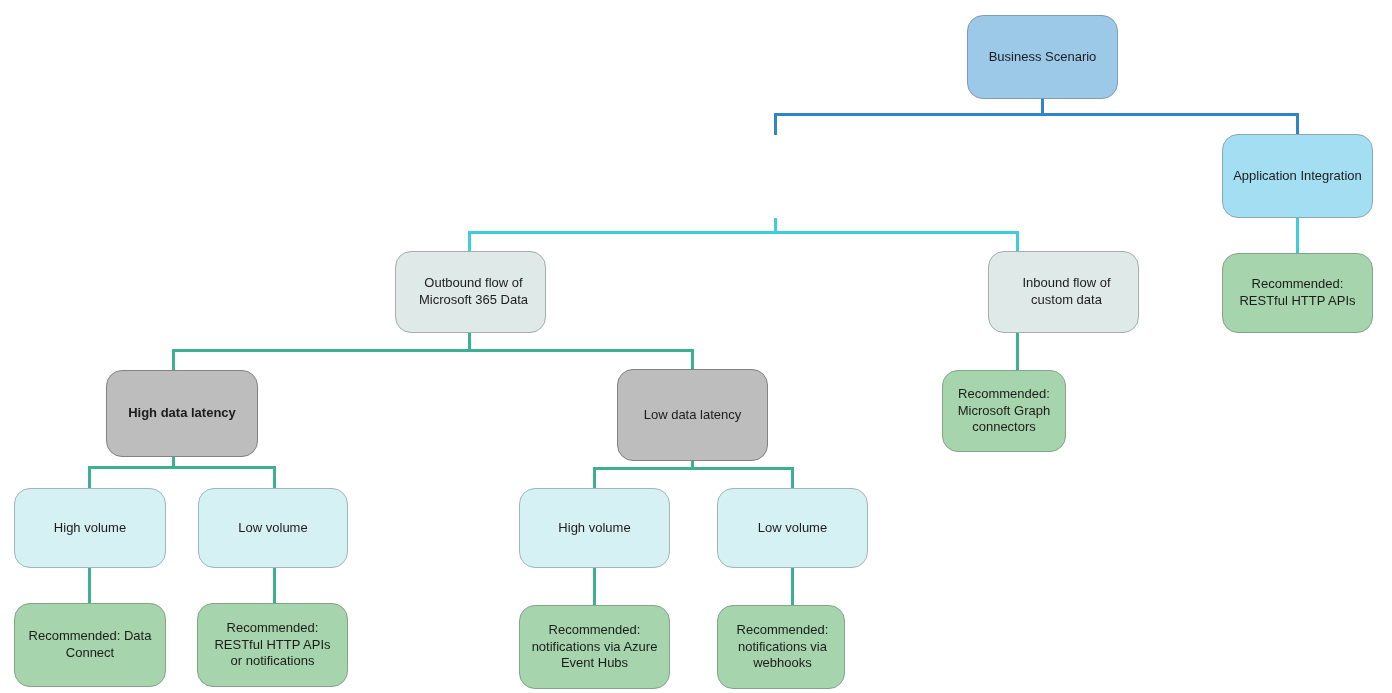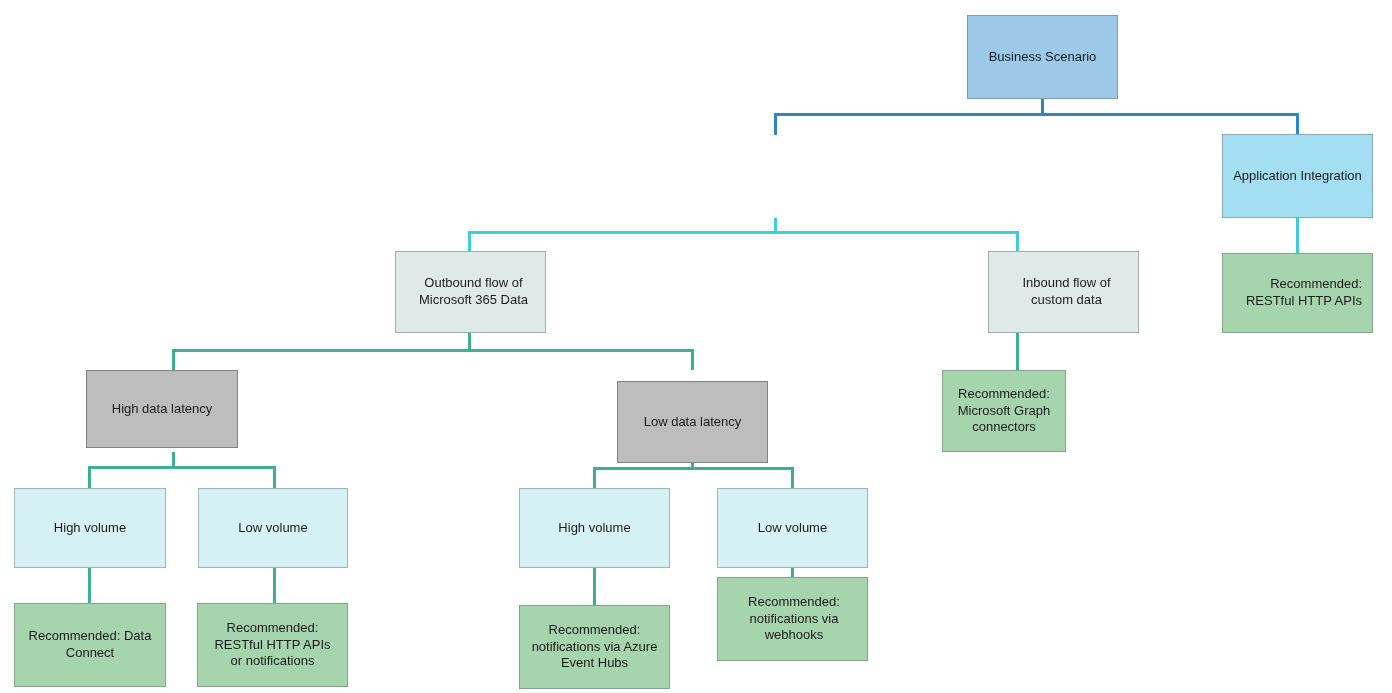--- a/index.html
+++ b/index.html
@@ -10,21 +10,21 @@
   }
   .canvas {
     position: relative;
     width: 1392px;
     height: 693px;
     background: #ffffff;
     overflow: hidden;
   }
   .node {
     position: absolute;
-    border-radius: 0;
+    border-radius: 16px;
     display: flex;
     align-items: center;
     justify-content: center;
     text-align: center;
     box-sizing: border-box;
     padding: 6px 10px;
     font-size: 13px;
     line-height: 1.3;
     color: #1c1c1c;
     z-index: 2;
@@ -87,28 +87,28 @@
   <div class="node branch" style="left:1222px; top:134px; width:151px; height:84px;">
     <span>Application Integration</span>
   </div>
 
   <div class="node flow" style="left:395px; top:251px; width:151px; height:82px;">
     <span>Outbound flow of Microsoft 365 Data</span>
   </div>
   <div class="node flow" style="left:988px; top:251px; width:151px; height:82px;">
     <span>Inbound flow of custom data</span>
   </div>
-  <div class="node rec" style="left:1222px; top:253px; width:151px; height:80px;text-align:right;">
+  <div class="node rec" style="left:1222px; top:253px; width:151px; height:80px;">
     <span>Recommended: RESTful HTTP APIs</span>
   </div>
 
-  <div class="node latency" style="left:86px; top:370px; width:152px; height:78px;">
+  <div class="node latency" style="left:106px; top:370px; width:152px; height:87px;font-weight:bold;">
     <span>High data latency</span>
   </div>
-  <div class="node latency" style="left:617px; top:381px; width:151px; height:82px;">
+  <div class="node latency" style="left:617px; top:369px; width:151px; height:92px;">
     <span>Low data latency</span>
   </div>
   <div class="node rec" style="left:942px; top:370px; width:124px; height:82px;">
     <span>Recommended: Microsoft Graph connectors</span>
   </div>
 
   <div class="node volume" style="left:14px; top:488px; width:152px; height:80px;">
     <span>High volume</span>
   </div>
   <div class="node volume" style="left:198px; top:488px; width:150px; height:80px;">
@@ -123,17 +123,17 @@
 
   <div class="node rec" style="left:197px; top:603px; width:151px; height:84px;">
     <span>Recommended: RESTful HTTP APIs or notifications</span>
   </div>
   <div class="node rec" style="left:14px; top:603px; width:152px; height:84px;">
     <span>Recommended: Data Connect</span>
   </div>
   <div class="node rec" style="left:519px; top:605px; width:151px; height:84px;">
     <span>Recommended: notifications via Azure Event Hubs</span>
   </div>
-  <div class="node rec" style="left:717px; top:577px; width:151px; height:84px;padding-left:13px;">
+  <div class="node rec" style="left:717px; top:605px; width:128px; height:84px;padding-left:13px;">
     <span>Recommended: notifications via webhooks</span>
   </div>
 
 </div>
 
 </body></html>

